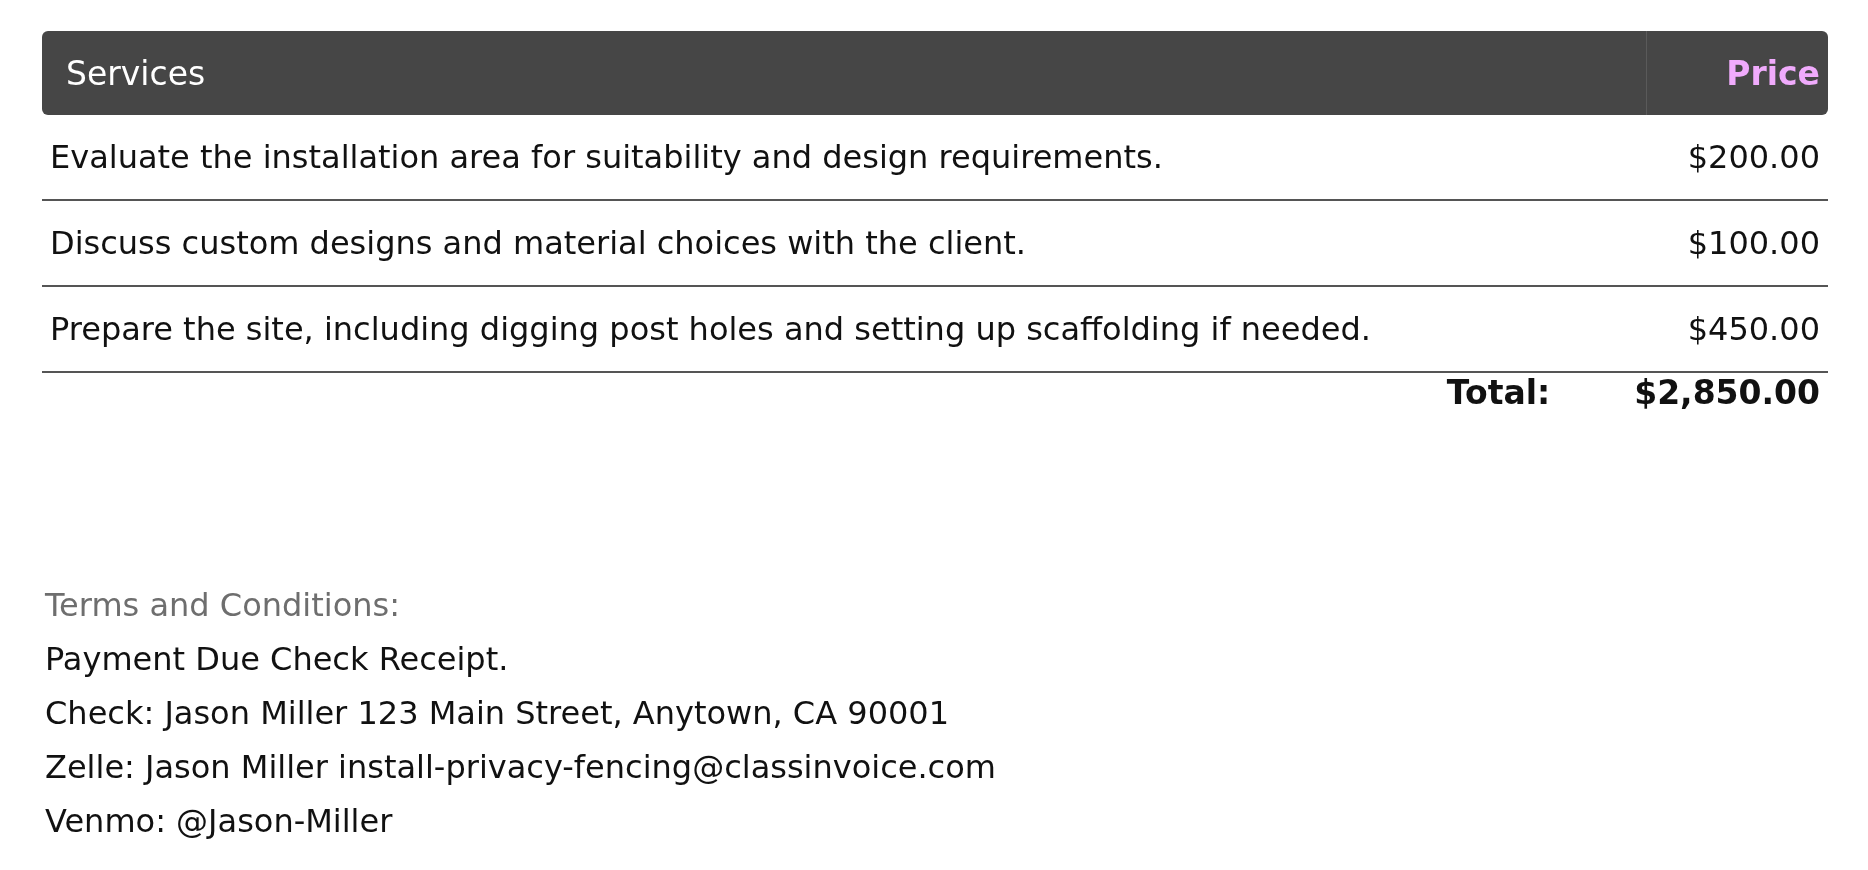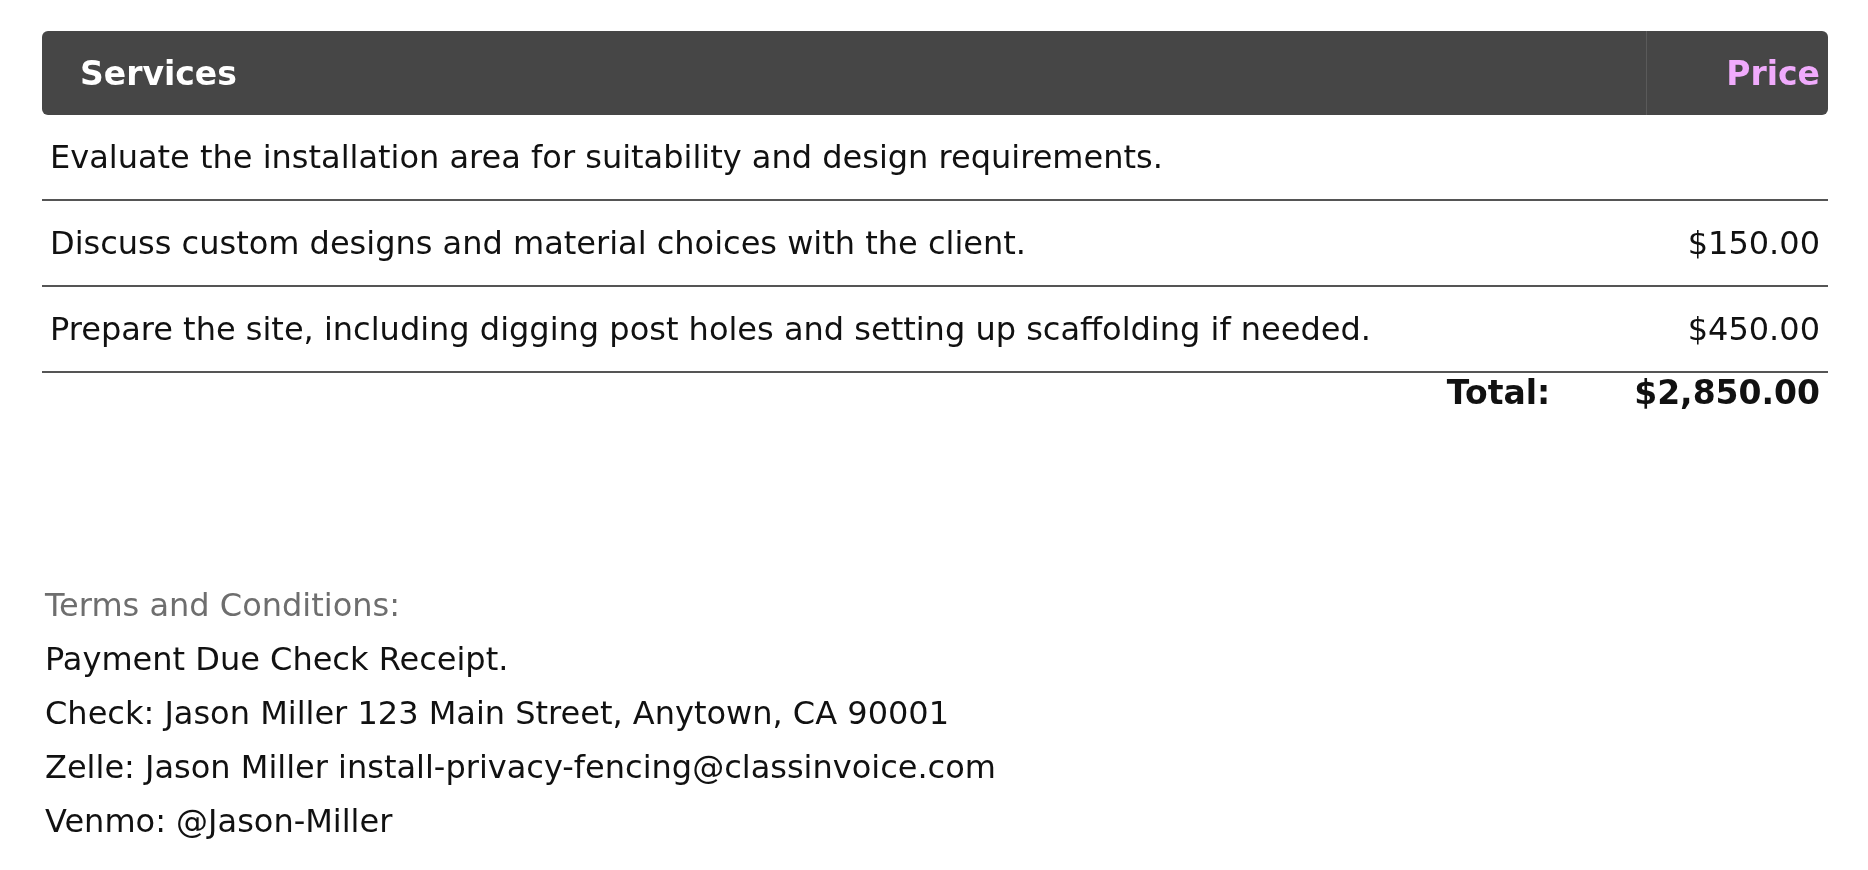--- a/index.html
+++ b/index.html
@@ -8,21 +8,21 @@
     font-family: "DejaVu Sans", sans-serif; color: #111111;
   }
   .table {
     position: absolute; left: 42px; top: 31px; width: 1786px;
   }
   .thead {
     height: 84px; background: #464646; border-radius: 6px;
     display: flex; align-items: center; position: relative;
   }
   .thead .col-services {
-    flex: 1; padding-left: 38px; color: #ffffff; font-weight: bold; font-size: 33px;
+    flex: 1; padding-left: 24px; color: #ffffff; font-weight: normal; font-size: 33px;
   }
   .thead .col-price {
     width: 182px; height: 84px; border-left: 1px solid #5a5a5a;
     display: flex; align-items: center; justify-content: flex-end;
     padding-right: 8px; box-sizing: border-box;
     color: #f0abfc; font-weight: bold; font-size: 33px;
   }
   .row {
     height: 86px; display: flex; align-items: center;
     border-bottom: 2px solid #555555; box-sizing: border-box;
@@ -44,24 +44,25 @@
 <body>
 
 <div class="table">
   <div class="thead">
     <div class="col-services">Services</div>
     <div class="col-price">Price</div>
   </div>
 
   <div class="row">
     <div class="desc">Evaluate the installation area for suitability and design requirements.</div>
+    <div class="price">$200.00</div>
   </div>
   <div class="row">
     <div class="desc">Discuss custom designs and material choices with the client.</div>
-    <div class="price">$150.00</div>
+    <div class="price">$100.00</div>
   </div>
   <div class="row">
     <div class="desc">Prepare the site, including digging post holes and setting up scaffolding if needed.</div>
     <div class="price">$450.00</div>
   </div>
 
   <div class="total-row">
     <div class="label">Total:</div>
     <div class="value">$2,850.00</div>
   </div>

